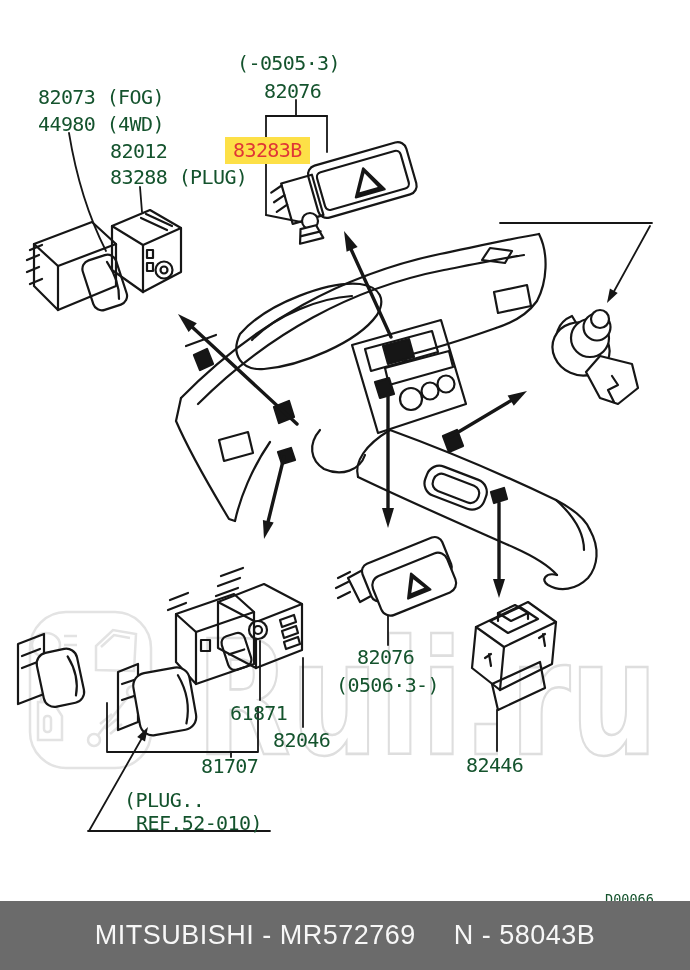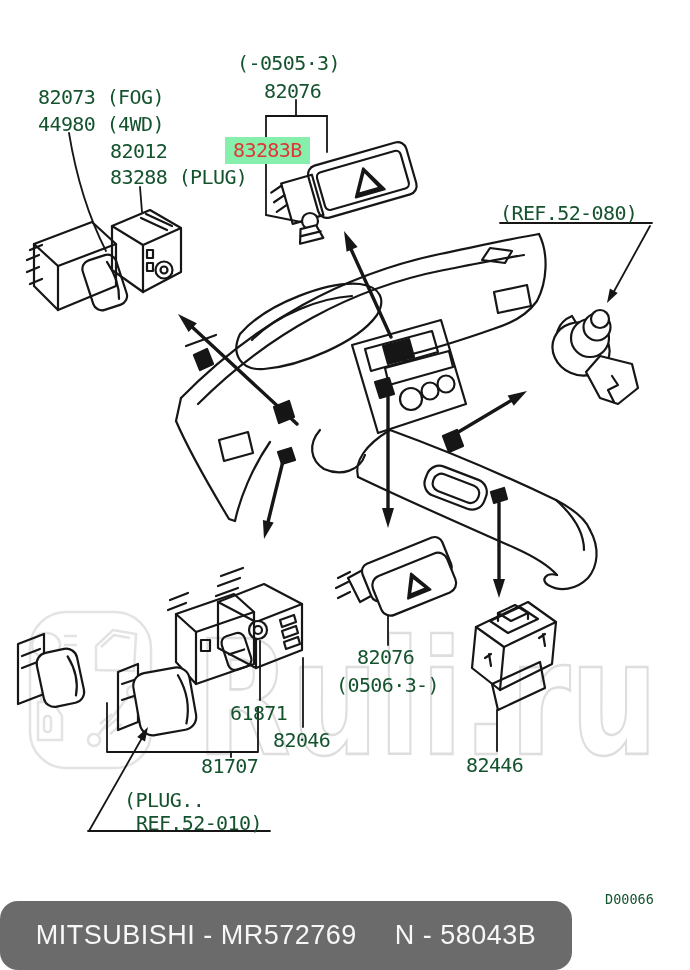--- a/index.html
+++ b/index.html
@@ -4,23 +4,23 @@
 <style>
   html,body{margin:0;padding:0;}
   body{width:690px;height:970px;background:#ffffff;position:relative;overflow:hidden;
        font-family:"DejaVu Sans Mono", monospace;}
   .stage{position:absolute;left:0;top:0;width:690px;height:970px;}
   svg{position:absolute;left:0;top:0;}
   .lbl{position:absolute;font:20px/1.05 "DejaVu Sans Mono", monospace;letter-spacing:-0.6px;
        color:#14532d;white-space:pre;}
   .lbl.small{font-size:13.5px;letter-spacing:0;margin-top:26px;}
   .hl{position:absolute;font:20px/1 "DejaVu Sans Mono", monospace;letter-spacing:-0.6px;
-      background:#86efac;color:#e03636;padding:3px 8px 4px 8px;text-align:right;}
-  .footer{position:absolute;left:0;top:901px;width:572px;height:69px;background:#6b6b6b;
-          display:flex;align-items:center;justify-content:center;gap:38px;border-radius:18px;}
+      background:#fde047;color:#e03636;padding:3px 8px 4px 8px;text-align:right;}
+  .footer{position:absolute;left:0;top:901px;width:690px;height:69px;background:#6b6b6b;
+          display:flex;align-items:center;justify-content:center;gap:38px;}
   .footer span{font-family:"Liberation Sans", sans-serif;font-size:27px;color:#f7f7f7;
                letter-spacing:0.5px;}
 </style>
 </head>
 <body>
 
 <div class="stage">
 
 <svg width="690" height="900" viewBox="0 0 690 900">
 
@@ -262,21 +262,20 @@
   </g>
 </svg>
 
 <div class="lbl" style="left:38px;top:87px">82073 (FOG)</div>
 <div class="lbl" style="left:38px;top:114px">44980 (4WD)</div>
 <div class="lbl" style="left:110px;top:141px">82012</div>
 <div class="lbl" style="left:110px;top:167px">83288 (PLUG)</div>
 <div class="lbl" style="left:237px;top:53px">(-0505·3)</div>
 <div class="lbl" style="left:264px;top:81px">82076</div>
 <div class="hl" style="left:225px;top:137px">83283B</div>
-<div class="lbl" style="left:500px;top:203px">(REF.52-080)</div>
 <div class="lbl" style="left:357px;top:647px">82076</div>
 <div class="lbl" style="left:336px;top:675px">(0506·3-)</div>
 <div class="lbl" style="left:230px;top:703px">61871</div>
 <div class="lbl" style="left:273px;top:730px">82046</div>
 <div class="lbl" style="left:201px;top:756px">81707</div>
 <div class="lbl" style="left:124px;top:790px">(PLUG..</div>
 <div class="lbl" style="left:136px;top:813px">REF.52-010)</div>
 <div class="lbl" style="left:466px;top:755px">82446</div>
 <div class="lbl small" style="left:605px;top:866px">D00066</div>
 

